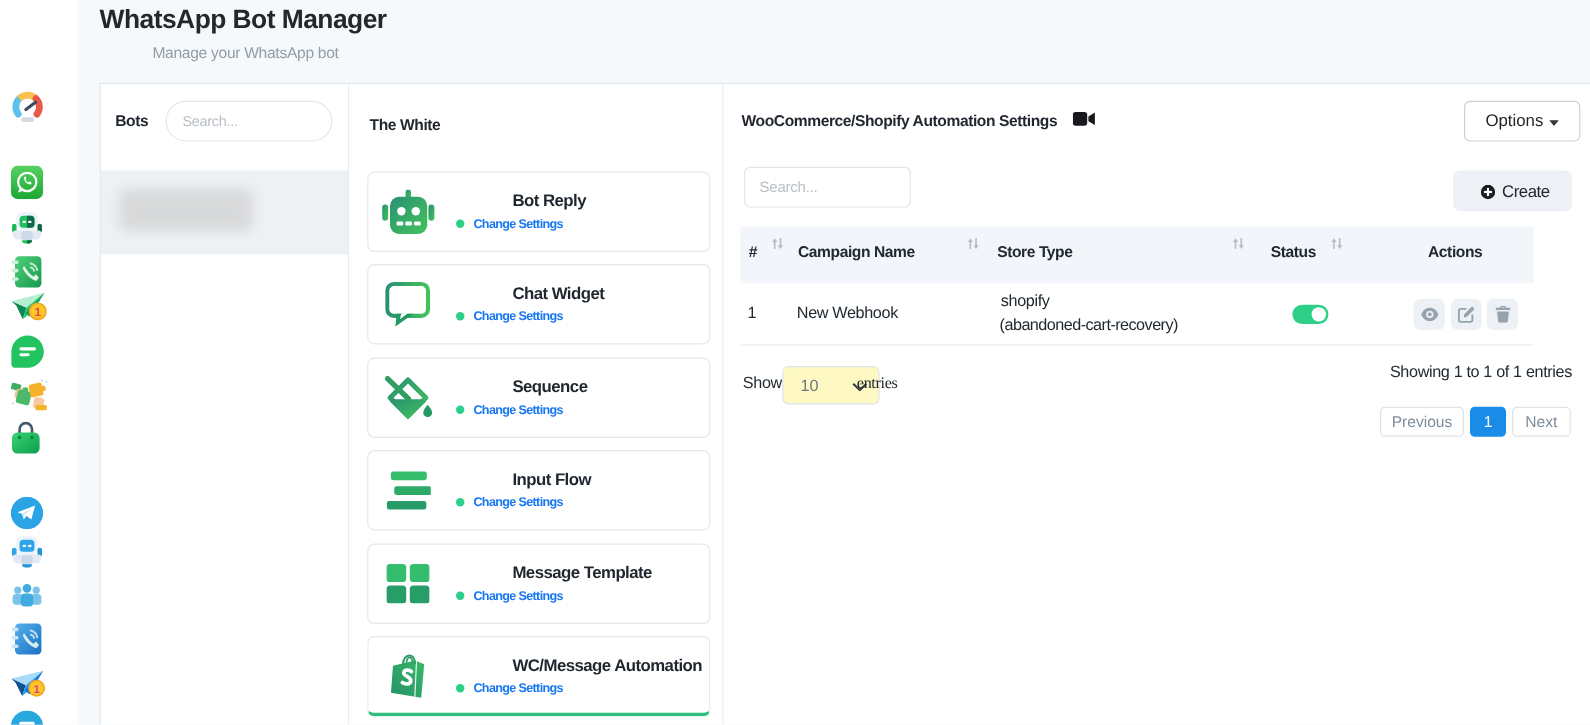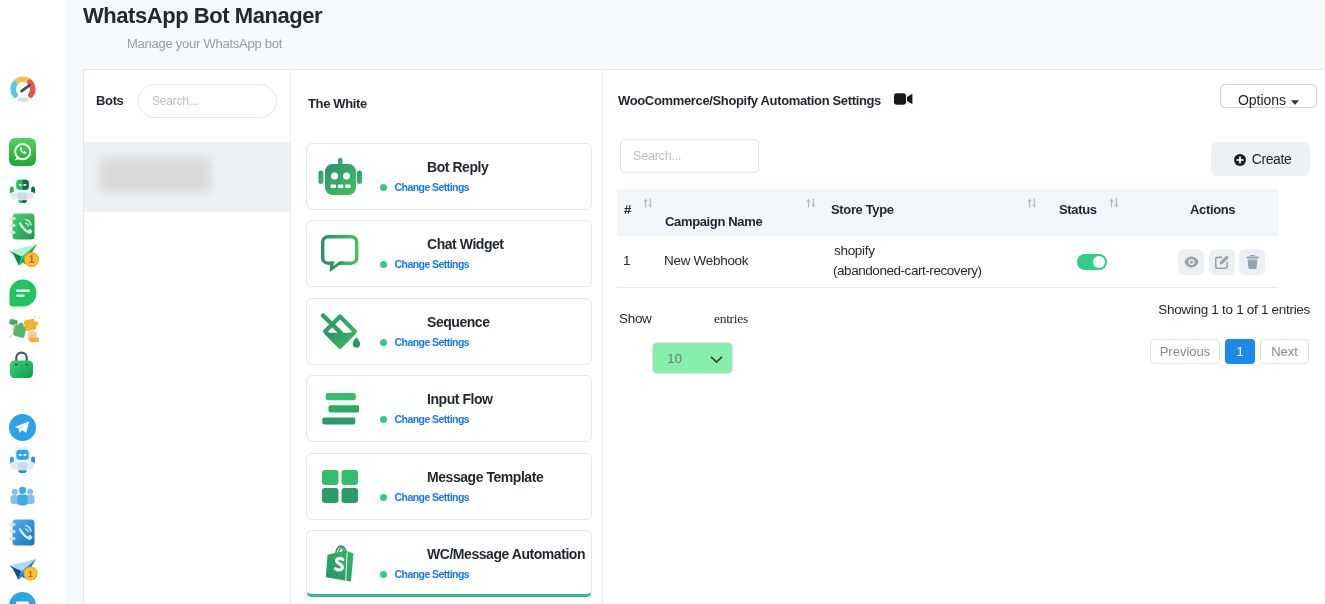--- a/index.html
+++ b/index.html
@@ -14,32 +14,32 @@
 .vl { position:absolute; top:69px; height:535px; width:1px; background:#e9edf1; }
 .colhead { position:absolute; font-size:13px; font-weight:bold; color:#1f262e; letter-spacing:-0.35px; }
 .pill { position:absolute; left:138px; top:84px; width:139px; height:34px; border:1px solid #e3e7eb; border-radius:17px; background:#fff; font-size:12px; color:#b8bfc7; line-height:32px; padding-left:13px; letter-spacing:-0.2px; }
 .botsel { position:absolute; left:84px; top:142px; width:206px; height:70px; background:#eef1f4; }
 .blob { position:absolute; left:99px; top:157px; width:112px; height:36px; background:#d0d0d0; filter:blur(5px); border-radius:6px; opacity:.7; }
 .mcard { position:absolute; left:306px; width:286px; height:67px; background:#fff; border:1px solid #e4e8ee; border-radius:6px; }
 .mcard .ic { position:absolute; left:8px; top:0; width:50px; height:65px; display:flex; align-items:center; justify-content:center; }
 .mcard .tt { position:absolute; left:72px; top:15px; font-size:14px; font-weight:bold; color:#1f262e; letter-spacing:-0.45px;padding-left:48px; }
 .mcard .cs { position:absolute; left:72.5px; top:37px; font-size:10.5px; font-weight:bold; color:#1877f2; letter-spacing:-0.55px; }
 .mcard .cs .dot { display:inline-block; width:7px; height:7px; border-radius:50%; background:#2dce89; margin-right:8px; vertical-align:0px; }
-.obtn { position:absolute; left:1220px; top:84px; width:97px; height:24px; border:1px solid #cbd1d7; border-radius:5px; background:#fff; font-size:14px; color:#21262b; text-align:center; line-height:31px; }
+.obtn { position:absolute; left:1220px; top:84px; width:97px; height:34px; border:1px solid #cbd1d7; border-radius:5px; background:#fff; font-size:14px; color:#21262b; text-align:center; line-height:31px; }
 .sinput { position:absolute; left:620px; top:139px; width:139px; height:34px; border:1px solid #e0e4e9; border-radius:5px; background:#fff; font-size:12.5px; color:#b8bfc7; line-height:32px; padding-left:12px; letter-spacing:-0.2px; }
 .cbtn { position:absolute; left:1211px; top:142px; width:99px; height:34px; border-radius:6px; background:#edf0f4; font-size:14px; color:#21262b; text-align:center; line-height:34px; }
 .thead { position:absolute; left:617px; top:189px; width:661px; height:47px; background:#f2f5f9; }
 .th { position:absolute; top:202px; font-size:13px; font-weight:bold; color:#212a31; letter-spacing:-0.35px; }
 .sort { position:absolute; top:195px; font-size:12px; color:#b3bcc5; letter-spacing:-1.5px; }
 .td { position:absolute; font-size:13.5px; color:#212a31; letter-spacing:-0.3px; }
 .rowline { position:absolute; left:617px; top:287px; width:661px; height:1px; background:#e9edf2; }
 .toggle { position:absolute; left:1077px; top:254px; width:30px; height:16px; border-radius:8px; background:#2ecf87; }
 .toggle i { position:absolute; right:2px; top:2px; width:12px; height:12px; border-radius:50%; background:#fff; }
 .actb { position:absolute; top:249px; width:26px; height:26px; border-radius:6px; background:#edf1f5; display:flex; align-items:center; justify-content:center; }
-.sel { position:absolute; left:652px; top:305px; width:81px; height:32px; border:1px solid #e0e4e9; border-radius:5px; background:#86efac;margin-top:37px; }
+.sel { position:absolute; left:652px; top:305px; width:81px; height:32px; border:1px solid #e0e4e9; border-radius:5px; background:#fef9c3; }
 .pgbtn { position:absolute; top:339px; height:25px; border:1px solid #dfe3e8; border-radius:4px; background:#fff; font-size:13px; color:#7e8c9a; text-align:center; line-height:23px; }
 .pgact { position:absolute; top:339px; height:25px; width:30px; border-radius:4px; background:#1a8ce8; font-size:13px; color:#fff; text-align:center; line-height:25px; }
 </style>
 </head>
 <body>
 <div class="side"></div>
 
 <svg class="sic" style="top:76px;" width="28" height="26" viewBox="0 0 28 26">
  <path d="M6.2 19.1 A9.8 9.8 0 0 1 7 6.2" fill="none" stroke="#5bc2ee" stroke-width="5.6" stroke-linecap="round"></path>
  <path d="M7 6.2 A9.8 9.8 0 0 1 21 6.2" fill="none" stroke="#f8c04e" stroke-width="5.6"></path>
@@ -303,21 +303,21 @@
       <rect x="2.6" y="5.1" width="6.8" height="1.8" fill="#fff"></rect>
     </svg>Create</div>
 <div class="thead"></div>
 <div class="th" style="left:624px;">#</div>
 <div class="sort" style="left:643px; top:197px;"><svg width="10" height="10" viewBox="0 0 10 10">
       <path d="M2.6 9.6 V3" stroke="#b3bcc5" stroke-width="1.3" fill="none"></path>
       <polygon points="0.5,3.6 2.6,0.6 4.7,3.6" fill="#b3bcc5"></polygon>
       <path d="M7.4 0.4 V7" stroke="#b3bcc5" stroke-width="1.3" fill="none"></path>
       <polygon points="5.3,6.4 7.4,9.4 9.5,6.4" fill="#b3bcc5"></polygon>
     </svg></div>
-<div class="th" style="left:665px;margin-top:12px;">Campaign Name</div>
+<div class="th" style="left:665px;">Campaign Name</div>
 <div class="sort" style="left:806px; top:197px;"><svg width="10" height="10" viewBox="0 0 10 10">
       <path d="M2.6 9.6 V3" stroke="#b3bcc5" stroke-width="1.3" fill="none"></path>
       <polygon points="0.5,3.6 2.6,0.6 4.7,3.6" fill="#b3bcc5"></polygon>
       <path d="M7.4 0.4 V7" stroke="#b3bcc5" stroke-width="1.3" fill="none"></path>
       <polygon points="5.3,6.4 7.4,9.4 9.5,6.4" fill="#b3bcc5"></polygon>
     </svg></div>
 <div class="th" style="left:831px;">Store Type</div>
 <div class="sort" style="left:1027px; top:197px;"><svg width="10" height="10" viewBox="0 0 10 10">
       <path d="M2.6 9.6 V3" stroke="#b3bcc5" stroke-width="1.3" fill="none"></path>
       <polygon points="0.5,3.6 2.6,0.6 4.7,3.6" fill="#b3bcc5"></polygon>

